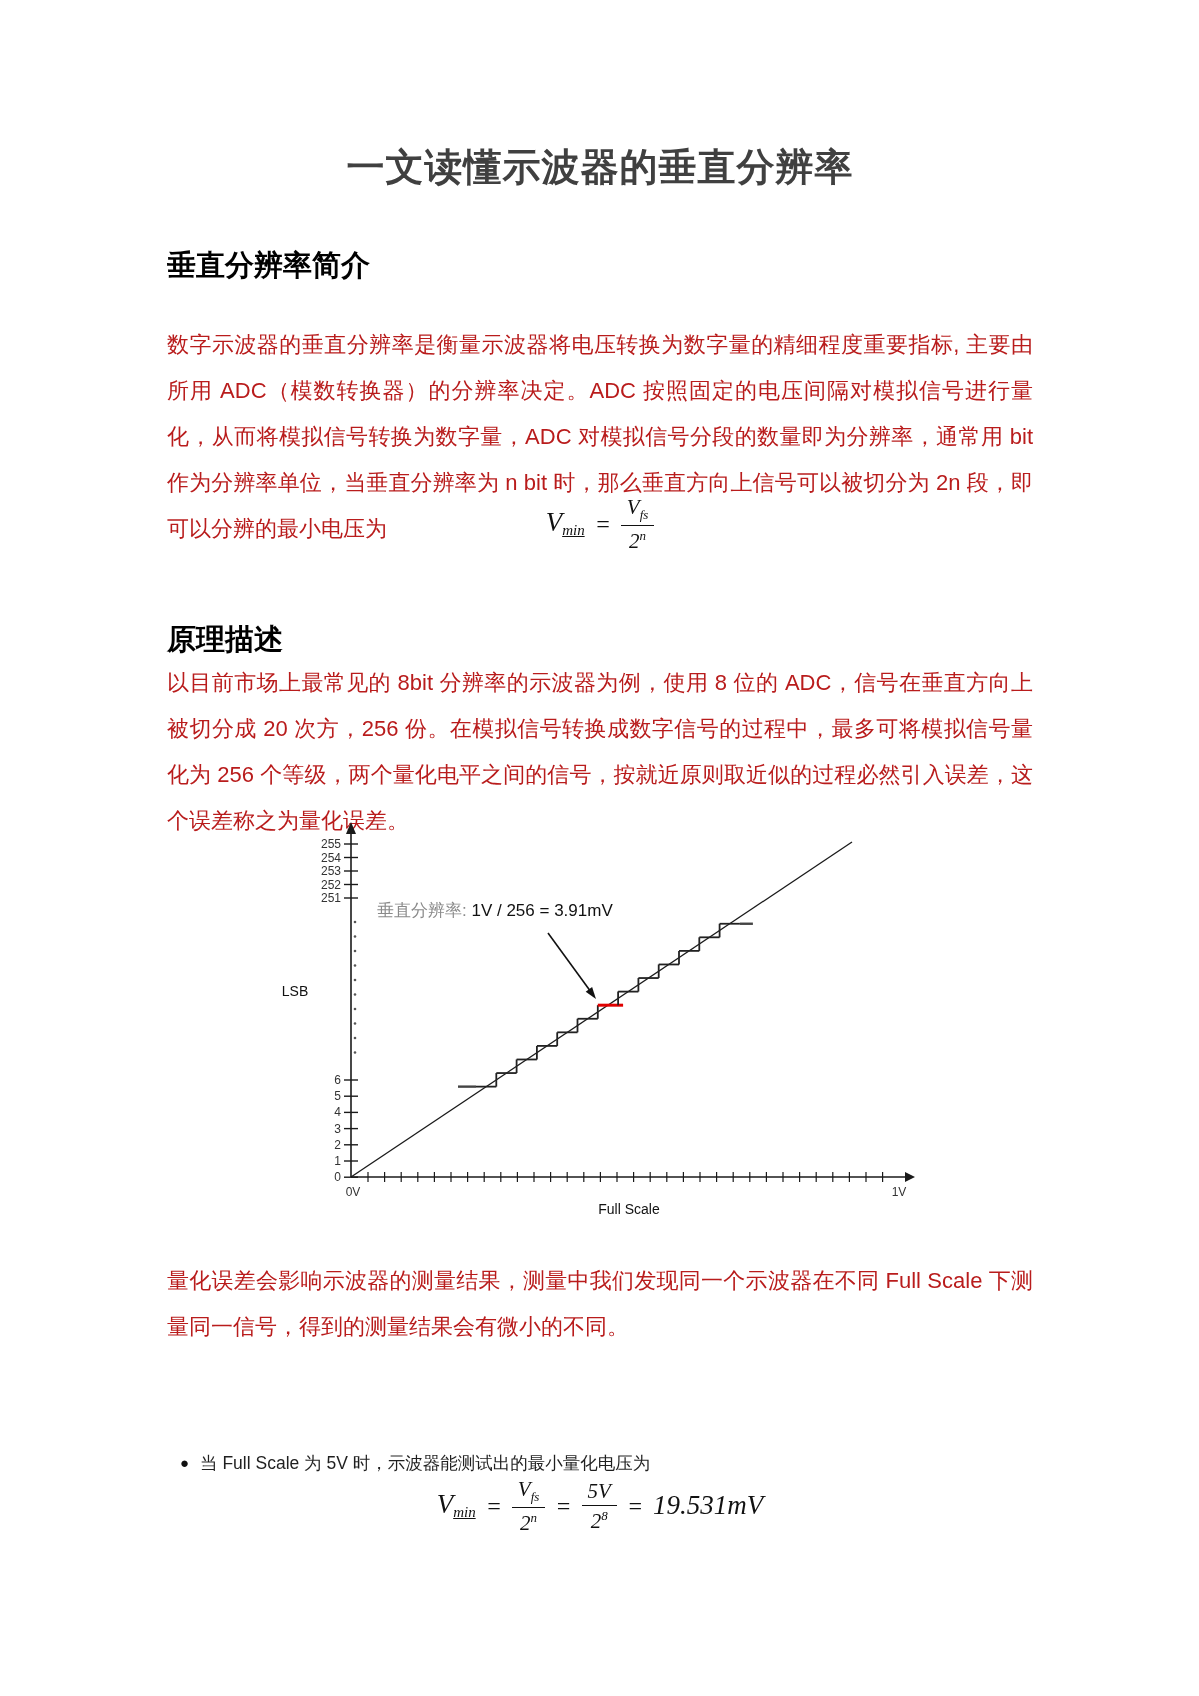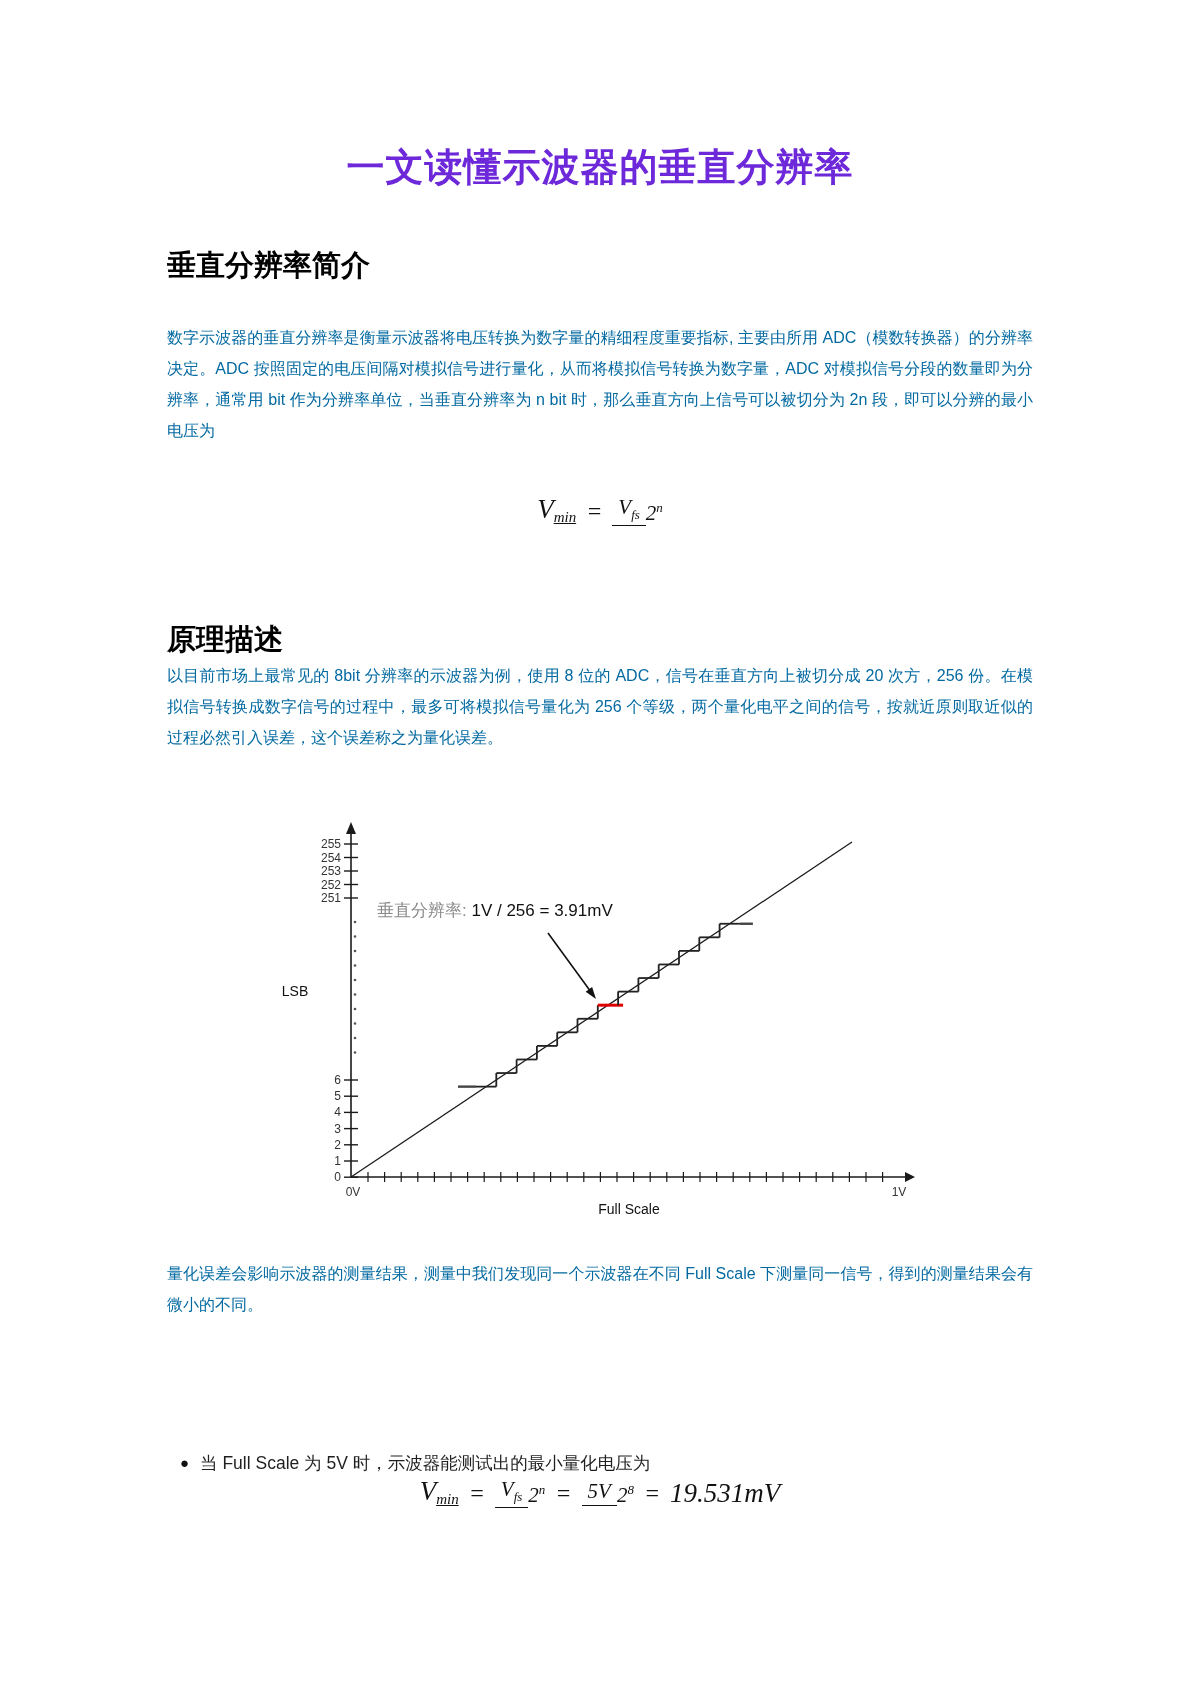--- a/index.html
+++ b/index.html
@@ -8,42 +8,42 @@
     width:1199px;height:1696px;
     background:#ffffff;
     margin:0 auto;
     overflow:hidden;
     font-family:"Liberation Sans","DejaVu Sans",sans-serif;
     color:#1f1f1f;
   }
   .doc-title{
     position:absolute;left:167px;top:142px;width:866px;
     text-align:center;font-size:38px;font-weight:700;letter-spacing:1px;
-    color:#6d28d9;
+    color:#404040;
   }
   .h2{
     position:absolute;left:167px;width:866px;
     font-size:29px;font-weight:700;color:#000000;
   }
   .para{
     position:absolute;left:167px;width:866px;
-    font-size:16px;line-height:31px;
-    text-align:justify;color:#0369a1;
+    font-size:22px;line-height:46px;
+    text-align:justify;color:#b91c1c;
   }
   .formula{
     position:absolute;left:167px;width:866px;
     display:flex;justify-content:center;align-items:center;gap:10px;
     font-family:"Liberation Serif","DejaVu Serif",serif;
     font-style:italic;color:#111;
   }
   .f-var{font-size:27px;line-height:1;}
   .f-sub{font-size:15px;font-style:italic;text-decoration:underline;}
   .f-eq{font-size:24px;line-height:1;}
   .f-result{font-size:27px;line-height:1;}
-  .frac{display:inline-flex;flex-direction:row;align-items:center;font-size:21px;text-align:center;}
+  .frac{display:inline-flex;flex-direction:column;align-items:center;font-size:21px;text-align:center;}
   .frac .num{padding:0 6px 3px 6px;border-bottom:1.6px solid #111;line-height:1.05;}
   .frac .den{padding-top:3px;line-height:1.05;}
   .frac sub{font-size:13px;}
   .frac sup{font-size:13px;}
   .chart-wrap{position:absolute;left:265px;top:820px;width:660px;height:400px;}
   .chart-wrap svg{width:100%;height:100%;display:block;}
   .bullet-row{
     position:absolute;left:180px;top:1448px;width:853px;
     display:flex;align-items:flex-start;
   }

